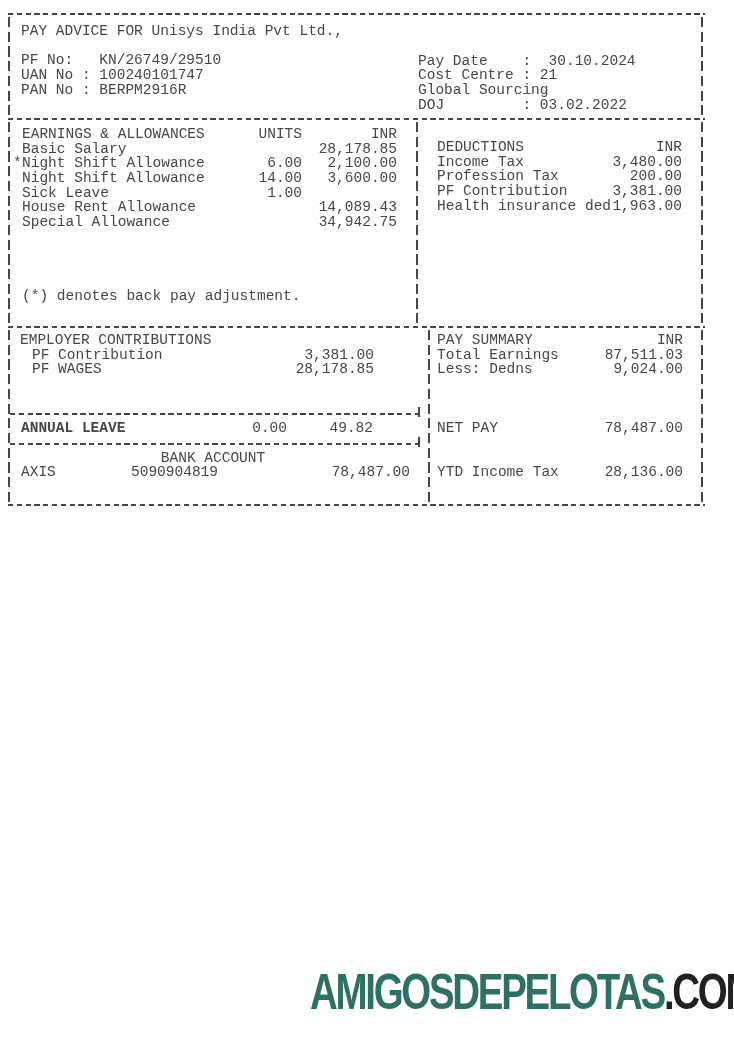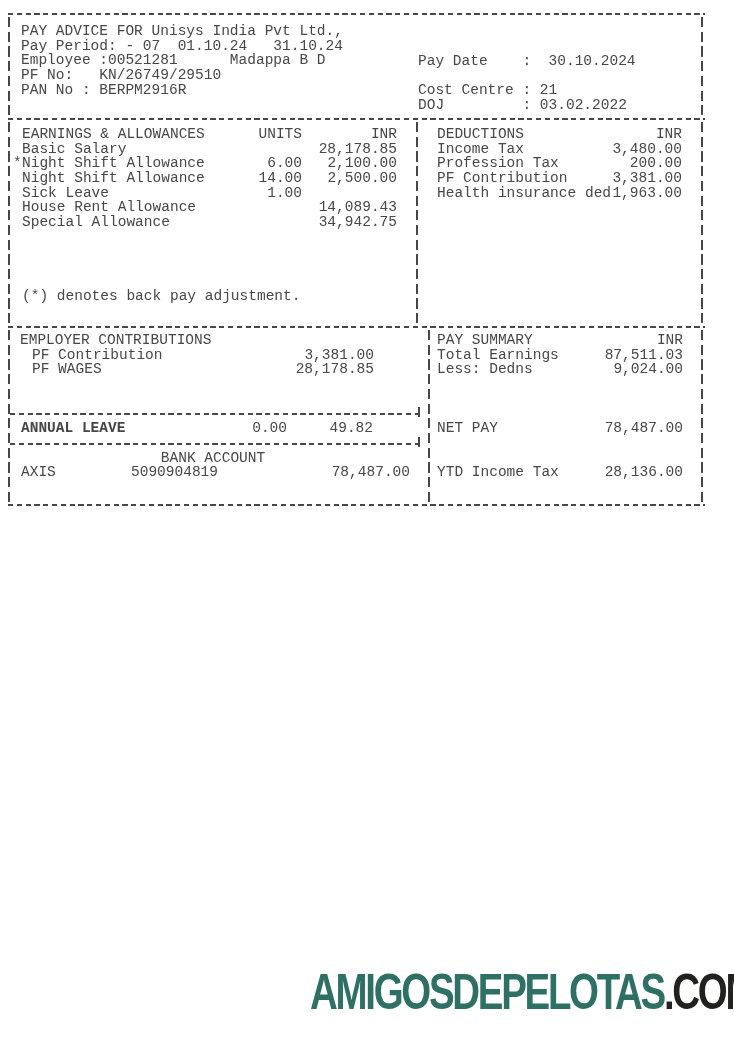--- a/index.html
+++ b/index.html
@@ -33,21 +33,21 @@
   
   .earn { left:8px; top:127px; width:406px; }
   .earn .row { padding-left:5px; padding-right:17px; }
   .earn .pfx { width:9px; flex:0 0 9px; }
   .earn .lbl { flex:1 1 auto; overflow:hidden; }
   .earn .unt { flex:0 0 80px; text-align:right; }
   .earn .amt { flex:0 0 95px; text-align:right; }
   .earn .note-text { padding-left:9px; }
 
   
-  .ded { left:416px; top:127px; width:286px; }
+  .ded { left:416px; top:140px; width:286px; }
   .ded .row { padding-left:21px; padding-right:20px; }
   .ded .lbl { flex:1 1 auto; }
   .ded .amt { flex:0 0 auto; margin-left:auto; text-align:right; }
 
   
   .s3l { left:8px; top:333px; width:410px; }
   .s3l .title-row { padding-left:12px; }
   #emp-rows .row { padding-left:24px; padding-right:44px; }
   #emp-rows .lbl { flex:1 1 auto; }
   #emp-rows .amt3 { margin-left:auto; text-align:right; }
@@ -95,37 +95,37 @@
   <div class="vdash" style="left:416px; top:122px; height:202px"></div>
   <div class="vdash" style="left:701px; top:122px; height:202px"></div>
   <div class="vdash" style="left:8px;   top:330px; height:172px"></div>
   <div class="vdash" style="left:428px; top:330px; height:172px"></div>
   <div class="vdash" style="left:701px; top:330px; height:172px"></div>
   <div class="vdash" style="left:418px; top:407px; height:12px"></div>
   <div class="vdash" style="left:418px; top:437px; height:12px"></div>
 
   <div class="block hdr" id="hdr-rows">
       <div class="row"><span class="hl">PAY ADVICE FOR Unisys India Pvt Ltd.,</span></div>
-      <div class="row"><span class="hl">Pay Period: - 07  01.10.24   31.10.24</span><span class="hr">Pay Date    :  30.10.2024</span></div>
-      <div class="row"><span class="hl">Employee :00521281      Madappa B D</span></div>
+      <div class="row"><span class="hr">Pay Date    :  30.10.2024</span></div>
       <div class="row"><span class="hl">PF No:   KN/26749/29510</span><span class="hr">Cost Centre : 21</span></div>
+      <div class="row"><span class="hl">UAN No : 100240101747</span><span class="hr">Global Sourcing</span></div>
       <div class="row"><span class="hl">PAN No : BERPM2916R</span><span class="hr">DOJ         : 03.02.2022</span></div>
     </div>
 
   <div class="block earn">
     <div class="row">
       <span class="pfx"></span>
       <span class="lbl">EARNINGS &amp; ALLOWANCES</span>
       <span class="unt">UNITS</span>
       <span class="amt">INR</span>
     </div>
     <div id="earn-rows">
         <div class="row"><span class="pfx"> </span><span class="lbl">Basic Salary</span><span class="unt"></span><span class="amt">28,178.85</span></div>
         <div class="row"><span class="pfx">*</span><span class="lbl">Night Shift Allowance</span><span class="unt">6.00</span><span class="amt">2,100.00</span></div>
-        <div class="row"><span class="pfx"> </span><span class="lbl">Night Shift Allowance</span><span class="unt">14.00</span><span class="amt">2,500.00</span></div>
+        <div class="row"><span class="pfx"> </span><span class="lbl">Night Shift Allowance</span><span class="unt">14.00</span><span class="amt">3,600.00</span></div>
         <div class="row"><span class="pfx"> </span><span class="lbl">Sick Leave</span><span class="unt">1.00</span><span class="amt"></span></div>
         <div class="row"><span class="pfx"> </span><span class="lbl">House Rent Allowance</span><span class="unt"></span><span class="amt">14,089.43</span></div>
         <div class="row"><span class="pfx"> </span><span class="lbl">Special Allowance</span><span class="unt"></span><span class="amt">34,942.75</span></div>
       </div>
     <div class="row blank"></div>
     <div class="row blank"></div>
     <div class="row blank"></div>
     <div class="row blank"></div>
     <div class="row">
       <span class="note-text">(*) denotes back pay adjustment.</span>

